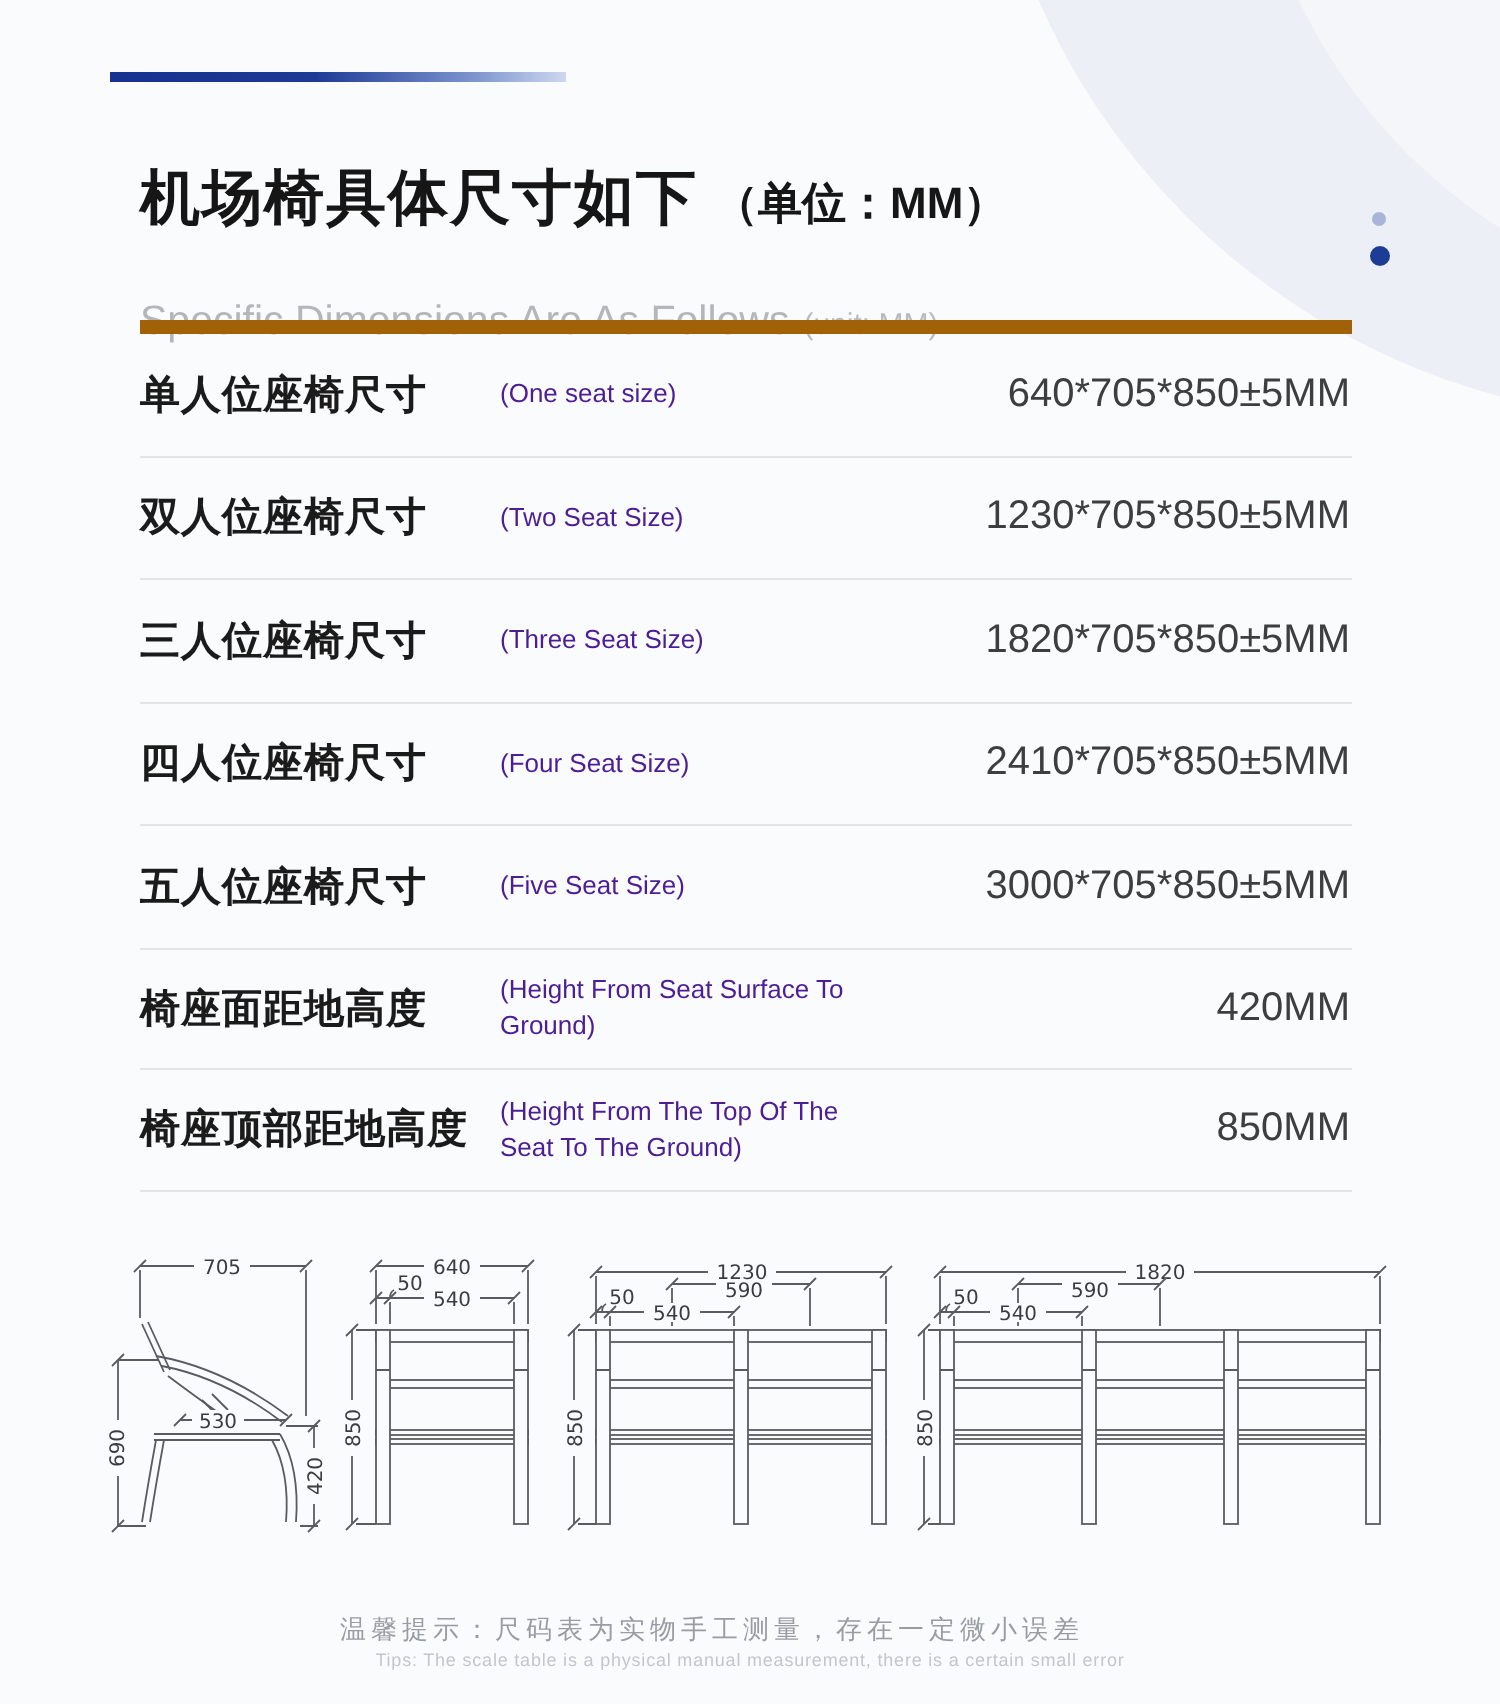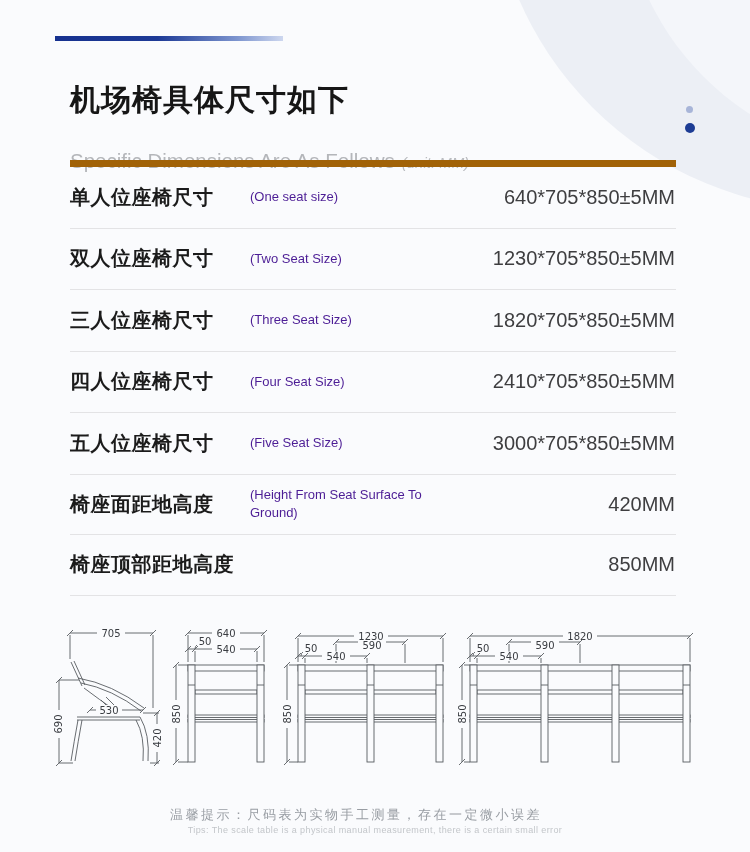--- a/index.html
+++ b/index.html
@@ -14,21 +14,21 @@
   .circle-inner{position:absolute;left:622px;top:-398px;width:556px;height:556px;
     border-radius:50%;background:#f4f6fa;}
   
   .accent-line{position:absolute;left:55px;top:36px;width:228px;height:5px;
     background:linear-gradient(90deg,#16318f 0%,#1d3a96 45%,#7d95cf 80%,#cdd7ef 100%);}
   .title{position:absolute;left:70px;top:85px;display:flex;align-items:baseline;
     font-weight:bold;color:#161616;font-size:30px;letter-spacing:1px;line-height:1;}
   .title .unit{font-size:22px;margin-left:8px;letter-spacing:0;}
   .subtitle{position:absolute;left:70px;top:131px;display:flex;align-items:baseline;
     color:#b4b6ba;font-size:20.5px;line-height:1;margin-top:20px;}
-  .subtitle .sub-unit{font-size:15px;margin-left:7px;color:#b9bbbf;font-style:italic;}
+  .subtitle .sub-unit{font-size:15px;margin-left:7px;color:#b9bbbf;}
   .dot{position:absolute;border-radius:50%;}
   .dot-light{left:686px;top:106px;width:7px;height:7px;background:#a8b5d8;}
   .dot-dark{left:685px;top:123px;width:10px;height:10px;background:#1d3c94;}
   
   .spec-table{position:absolute;left:70px;top:160px;width:606px;
     border-top:7px solid #a16207;}
   .spec-row{display:flex;align-items:center;height:61.5px;box-sizing:border-box;
     border-bottom:1px solid #e3e3e5;}
   .spec-row.tall{height:60px;}
   .spec-zh{flex:none;width:180px;font-weight:bold;font-size:20px;color:#1b1b1b;
@@ -53,20 +53,21 @@
 
 <div class="page">
 
   <div class="circle-outer"></div>
   <div class="circle-inner"></div>
 
   <div class="accent-line"></div>
 
   <div class="title">
     <span>机场椅具体尺寸如下</span>
+    <span class="unit">（单位：MM）</span>
   </div>
   <div class="subtitle">
     <span>Specific Dimensions Are As Follows</span>
     <span class="sub-unit">(unit: MM)</span>
   </div>
 
   <span class="dot dot-light"></span>
   <span class="dot dot-dark"></span>
 
   <div class="spec-table">
@@ -95,20 +96,21 @@
       <div class="spec-en">(Five Seat Size)</div>
       <div class="spec-val">3000*705*850±5MM</div>
     </div>
     <div class="spec-row tall">
       <div class="spec-zh">椅座面距地高度</div>
       <div class="spec-en">(Height From Seat Surface To Ground)</div>
       <div class="spec-val">420MM</div>
     </div>
     <div class="spec-row">
       <div class="spec-zh">椅座顶部距地高度</div>
+      <div class="spec-en">(Height From The Top Of The Seat To The Ground)</div>
       <div class="spec-val">850MM</div>
     </div>
   </div>
 
   <svg class="drawings" width="750" height="170" viewBox="0 0 750 170">
 
     <g>
 
       <path class="dln" d="M71 50 L82 74 M74 49 L85 73"></path>
       <path class="dln" d="M78 66 Q112 72 144 96 M81 71 Q112 77 141 99"></path>

